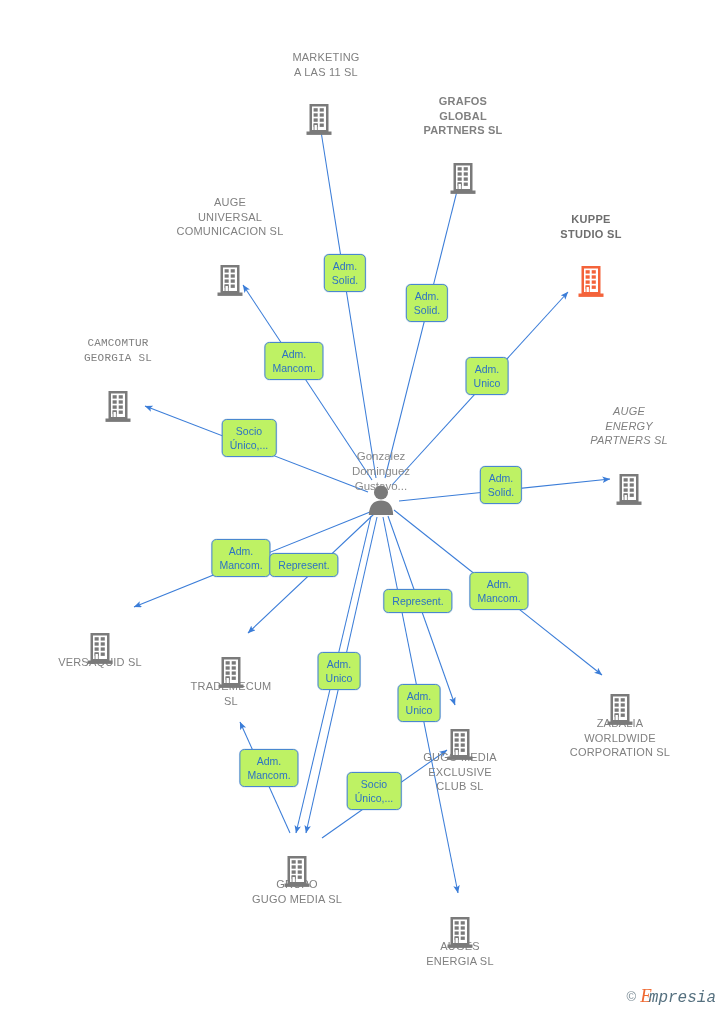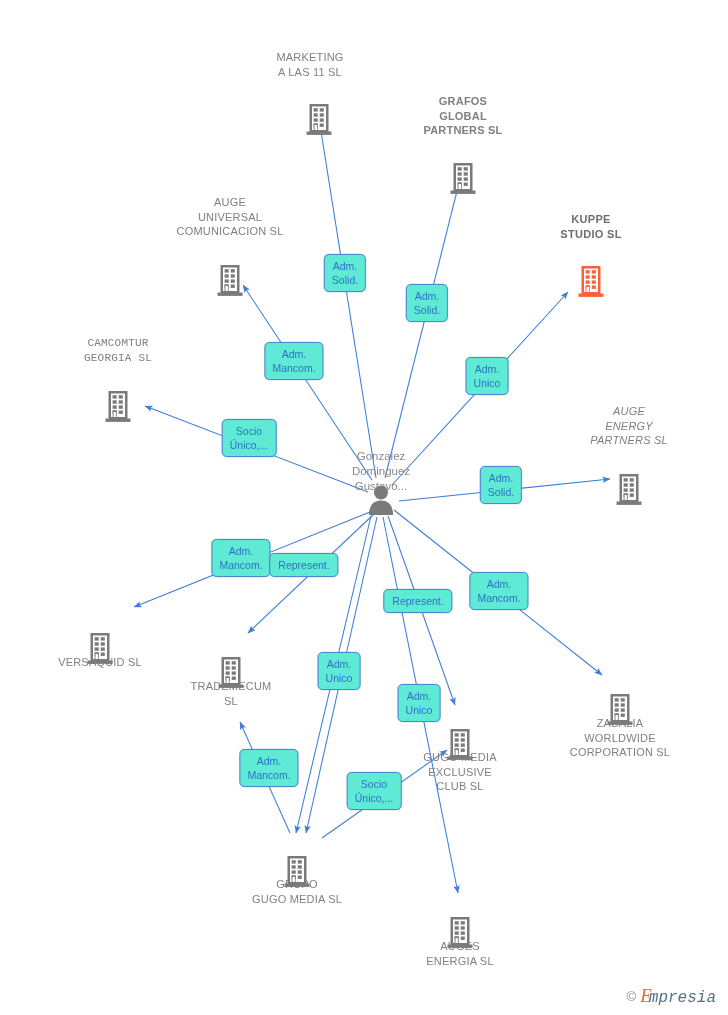--- a/index.html
+++ b/index.html
@@ -49,21 +49,21 @@
   }
   .person-label {
     font-size: 11.5px;
     line-height: 15px;
     color: #8a8a8a;
     white-space: pre-line;
   }
   .edge-label {
     position: absolute;
     transform: translate(-50%, -50%);
-    background: #5eead4;
+    background: #bef264;
     border: 1px solid #4a87cf;
     border-radius: 5px;
     color: #2d72c4;
     font-size: 10.5px;
     line-height: 14px;
     text-align: center;
     padding: 4px 7px;
     white-space: pre-line;
     box-sizing: border-box;
     box-shadow: 0 0 0 0.5px rgba(74,135,207,0.25);
@@ -121,21 +121,21 @@
         <line x1="388" y1="516" x2="455" y2="705" marker-end="url(#arrow)"></line>
         <line x1="377" y1="517" x2="306" y2="833" marker-end="url(#arrow)"></line>
         <line x1="371" y1="516" x2="296" y2="833" marker-end="url(#arrow)"></line>
         <line x1="383" y1="517" x2="458" y2="893" marker-end="url(#arrow)"></line>
         <line x1="290" y1="833" x2="240" y2="722" marker-end="url(#arrow)"></line>
         <line x1="322" y1="838" x2="447" y2="750" marker-end="url(#arrow)"></line>
       </g>
   </svg>
 
   <div id="nodes-layer">
-      <div class="node" style="left: 310px; top: 50px;">
+      <div class="node" style="left: 326px; top: 50px;">
         <div class="node-label">MARKETING
 A LAS 11 SL</div>
       </div>
       <div class="node" style="left: 319px; top: 102px;">
         <svg width="28" height="34" viewBox="0 0 28 34" class="node-icon">
           <rect x="4.5" y="1" width="19" height="28" fill="#7a7a7a"></rect>
           <rect x="7" y="3.5" width="14" height="23.5" fill="#ffffff"></rect>
           <rect x="8.6" y="5.2" width="4.1" height="3.4" fill="#7a7a7a"></rect>
           <rect x="14.7" y="5.2" width="4.1" height="3.4" fill="#7a7a7a"></rect>
           <rect x="8.6" y="10.3" width="4.1" height="3.4" fill="#7a7a7a"></rect>

